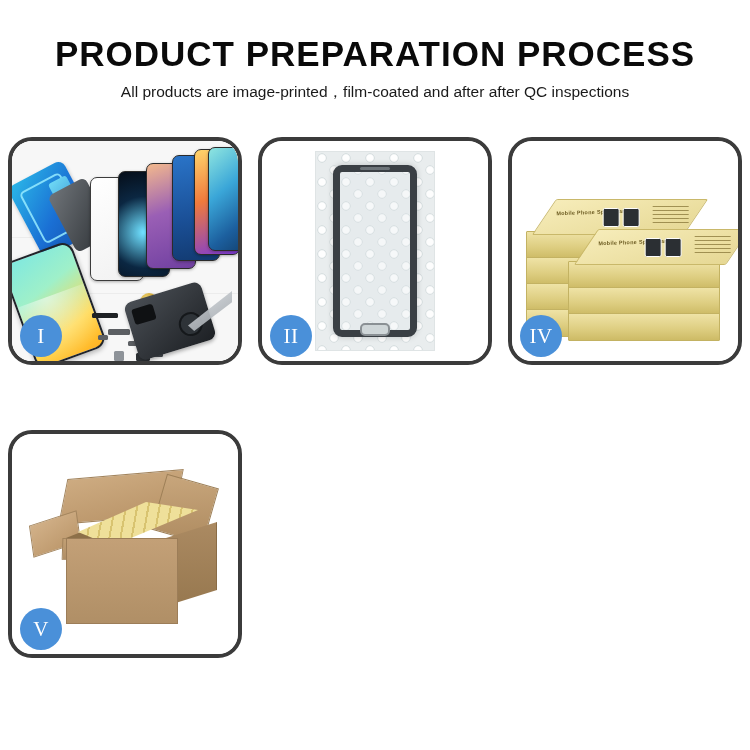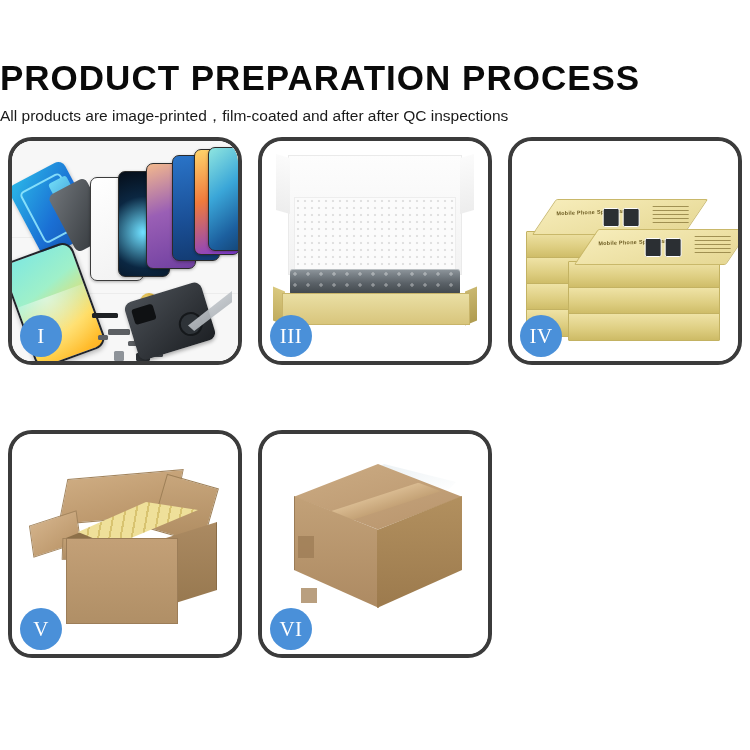--- a/index.html
+++ b/index.html
@@ -13,21 +13,21 @@
     font-family: "Liberation Sans", sans-serif;
     color: #111111;
     overflow: hidden;
     position: relative;
   }
 
   
   #header {
     width: 750px;
     padding-top: 34px;
-    margin-top: 24px;
+    text-align: center;
   }
   #page-title {
     font-family: "Liberation Sans", sans-serif;
     font-size: 35px;
     font-weight: 700;
     letter-spacing: 1.0px;
     color: #0a0a0a;
     line-height: 40px;
     white-space: nowrap;
   }
@@ -415,32 +415,28 @@
         <div class="pt" style="left:44px;top:58px;width:14px;height:8px;background:#2e3236;"></div>
         <div class="pt" style="left:62px;top:50px;width:9px;height:12px;background:#4a4f55;"></div>
       </div>
 
       <div class="backplate"></div>
       <div class="tweezer"></div>
     </div>
     <div class="step-badge">I</div>
   </div>
 
-
   <div class="step-card">
     <div class="card-photo">
-      <div class="p3-foamlid"></div>
-      <div class="p3-foampad"></div>
-      <div class="p3-product"></div>
-      <div class="p3-boxleft"></div>
-      <div class="p3-boxright"></div>
-      <div class="p3-boxfront"></div>
+      <div class="bubble-sheet"></div>
+      <div class="glass-panel"></div>
     </div>
-    <div class="step-badge">III</div>
+    <div class="step-badge">II</div>
   </div>
+
 
   <div class="step-card">
     <div class="card-photo">
       <div class="stack">
         <div class="sbox" style="left:4px;  top:68px;"></div>
         <div class="sbox" style="left:4px;  top:94px;"></div>
         <div class="sbox" style="left:4px;  top:120px;"></div>
         <div class="sbox" style="left:4px;  top:146px;"></div>
         <div class="sbox" style="left:46px; top:98px;"></div>
         <div class="sbox" style="left:46px; top:124px;"></div>
@@ -473,28 +469,14 @@
         <div class="v-top-opening"></div>
         <div class="v-contents"></div>
         <div class="v-flap-front"></div>
         <div class="v-side"></div>
         <div class="v-front"></div>
       </div>
     </div>
     <div class="step-badge">V</div>
   </div>
 
-  <div class="step-card">
-    <div class="card-photo">
-      <div class="vi-wrap">
-        <div class="vi-shadow"></div>
-        <div class="vi-top"></div>
-        <div class="vi-tape"></div>
-        <div class="vi-front"></div>
-        <div class="vi-side"></div>
-        <div class="vi-tab-a"></div>
-        <div class="vi-tab-b"></div>
-      </div>
-    </div>
-    <div class="step-badge">VI</div>
-  </div>
 
 </div>
 
 </body></html>

